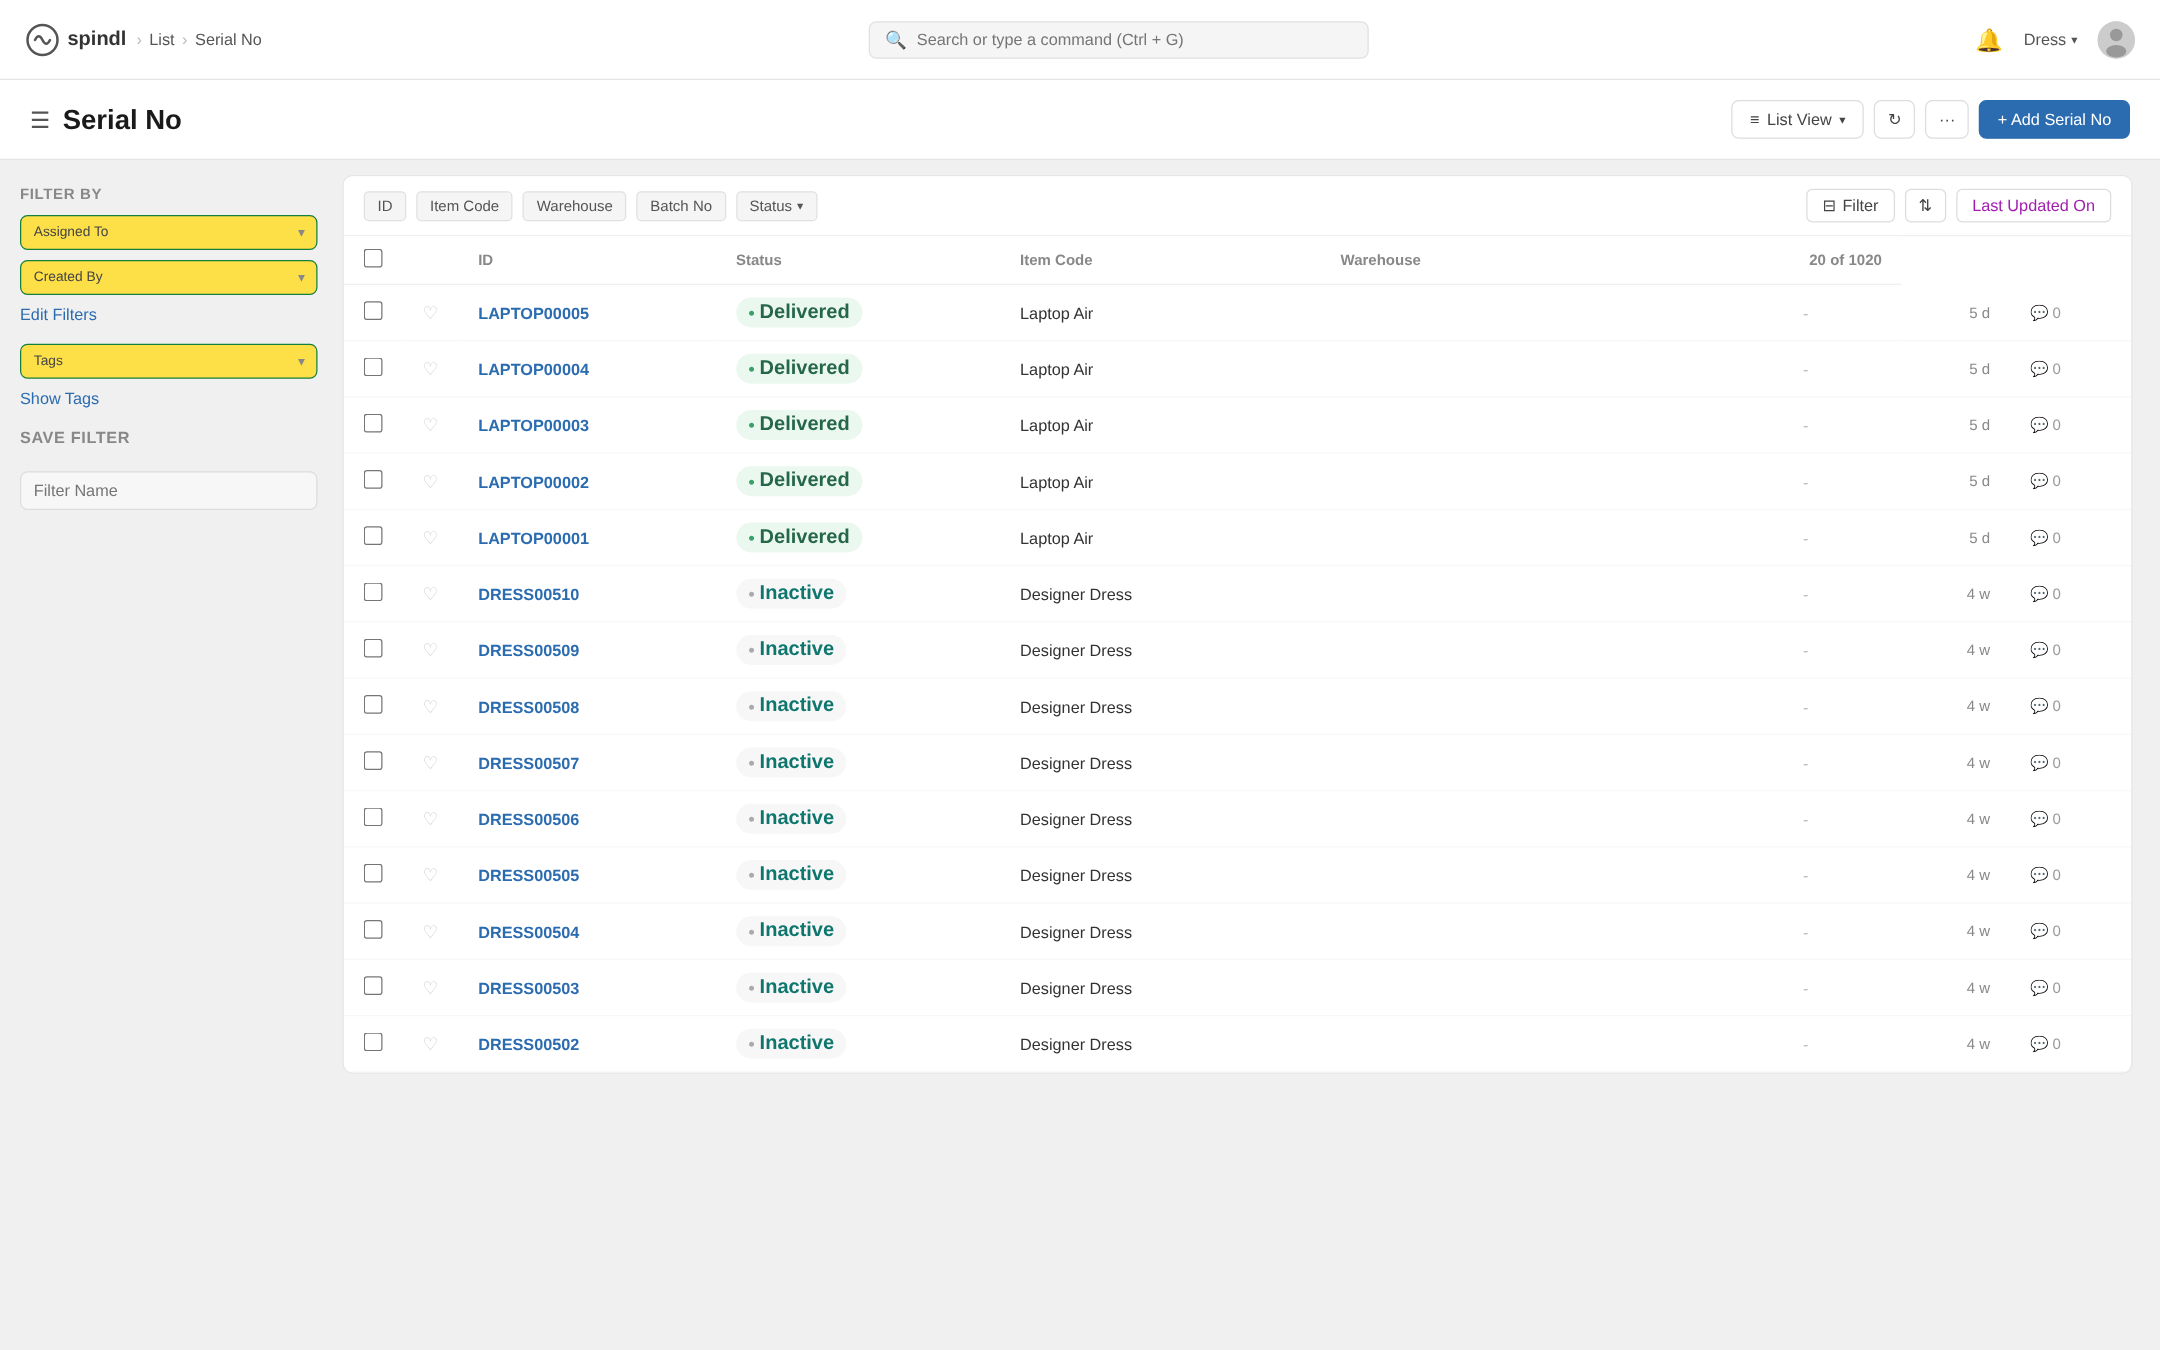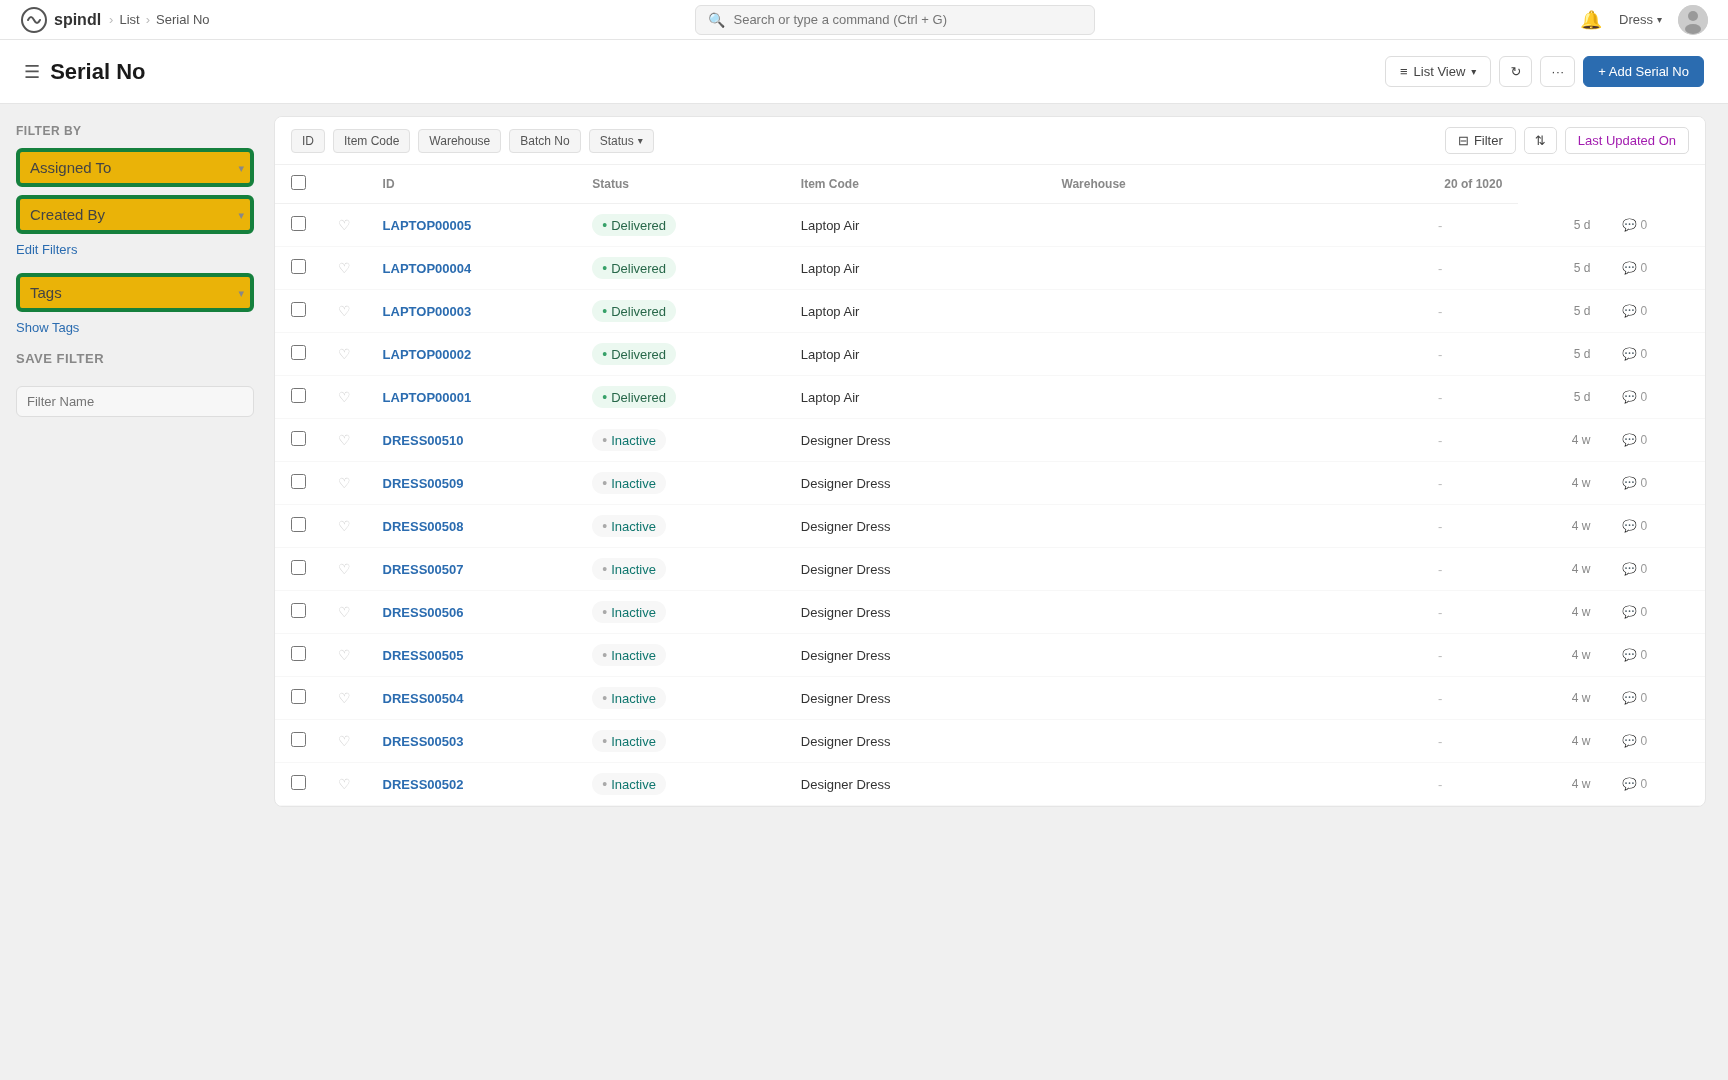--- a/index.html
+++ b/index.html
@@ -1,21 +1,21 @@
 <!DOCTYPE html>
 <html><head>
   <meta charset="utf-8">
   <style>
     * { box-sizing: border-box; margin: 0; padding: 0; }
     body { font-family: -apple-system, BlinkMacSystemFont, 'Segoe UI', sans-serif; background: #f0f0f0; color: #333; font-size: 14px; }
 
     
     .topnav {
       display: flex; align-items: center; justify-content: space-between;
-      background: #fff; padding: 0 20px; height: 40px;
+      background: #fff; padding: 0 20px; height: 64px;
       border-bottom: 1px solid #e5e5e5; position: sticky; top: 0; z-index: 100;
     }
     .topnav-left { display: flex; align-items: center; gap: 8px; }
     .logo { display: flex; align-items: center; gap: 6px; font-weight: 700; font-size: 16px; color: #333; }
     .logo-icon { width: 28px; height: 28px; }
     .breadcrumb { display: flex; align-items: center; gap: 6px; color: #666; font-size: 13px; }
     .topnav-center { flex: 1; max-width: 400px; margin: 0 40px; }
     .search-box {
       display: flex; align-items: center; gap: 8px;
       background: #f5f5f5; border: 1px solid #e0e0e0; border-radius: 6px;
@@ -40,22 +40,22 @@
 
     
     .content { display: flex; flex: 1; overflow: hidden; background: #f0f0f0; }
 
     
     .sidebar { width: 270px; min-width: 270px; padding: 20px 16px; background: #f0f0f0; overflow-y: auto; }
     .filter-section-label { font-size: 12px; font-weight: 600; color: #888; text-transform: uppercase; letter-spacing: 0.5px; margin-bottom: 10px; }
     .select-wrapper { position: relative; margin-bottom: 8px; }
     .select-wrapper select {
       width: 100%; padding: 7px 28px 7px 10px; border-radius: 6px;
-      border: 4px solid #15803d; background: #eab308; appearance: none;
-      font-size: 15px; color: #444; cursor: pointer;
+      border: 1px solid #15803d; background: #fde047; appearance: none;
+      font-size: 11px; color: #444; cursor: pointer;
     }
     .select-arrow { position: absolute; right: 10px; top: 50%; transform: translateY(-50%); color: #888; font-size: 11px; pointer-events: none; }
     .edit-filters-link { color: #2b6cb0; font-size: 13px; cursor: pointer; margin-bottom: 16px; display: block; margin-top: 4px; }
     .tags-section { margin-top: 4px; }
     .show-tags-link { color: #2b6cb0; font-size: 13px; cursor: pointer; margin-top: 4px; display: block; }
     .save-filter-label { font-size: 13px; font-weight: 600; color: #888; text-transform: uppercase; letter-spacing: 0.5px; margin-top: 16px; margin-bottom: 20px; }
     .filter-name-input {
       width: 100%; padding: 7px 10px; border-radius: 6px;
       border: 1px solid #ddd; background: #f7f7f7; font-size: 13px; color: #aaa;
     }
@@ -88,21 +88,21 @@
     }
     tbody tr { border-bottom: 1px solid #f7f7f7; }
     tbody td { padding: 10px 16px; font-size: 13px; color: #333; vertical-align: middle; }
     .checkbox-cell { width: 36px; }
     .heart-cell { width: 28px; }
     .checkbox-input { width: 15px; height: 15px; cursor: pointer; }
     .heart-icon { color: #ccc; cursor: pointer; font-size: 14px; }
     .id-cell { font-weight: 600; color: #2b6cb0; cursor: pointer; }
     .status-badge {
       display: inline-flex; align-items: center; gap: 4px;
-      padding: 3px 10px; border-radius: 12px; font-size: 13px; font-weight: 400; text-align: center;
+      padding: 3px 10px; border-radius: 12px; font-size: 16px; font-weight: 700; text-align: center;
     }
     .status-delivered { background: #ebf8f0; color: #276749; }
     .status-delivered::before { content: '•'; color: #38a169; font-size: 14px; }
     .status-inactive { background: #f7f7f7; color: #0f766e; }
     .status-inactive::before { content: '•'; color: #aaa; font-size: 14px; }
     .time-cell { color: #888; font-size: 12px; }
     .dash-cell { color: #bbb; }
     .comment-cell { display: flex; align-items: center; gap: 3px; color: #aaa; font-size: 12px; }
     .count-badge { font-size: 12px; color: #999; }
     .header-count { text-align: right; color: #888; font-size: 12px; padding-right: 16px; }

